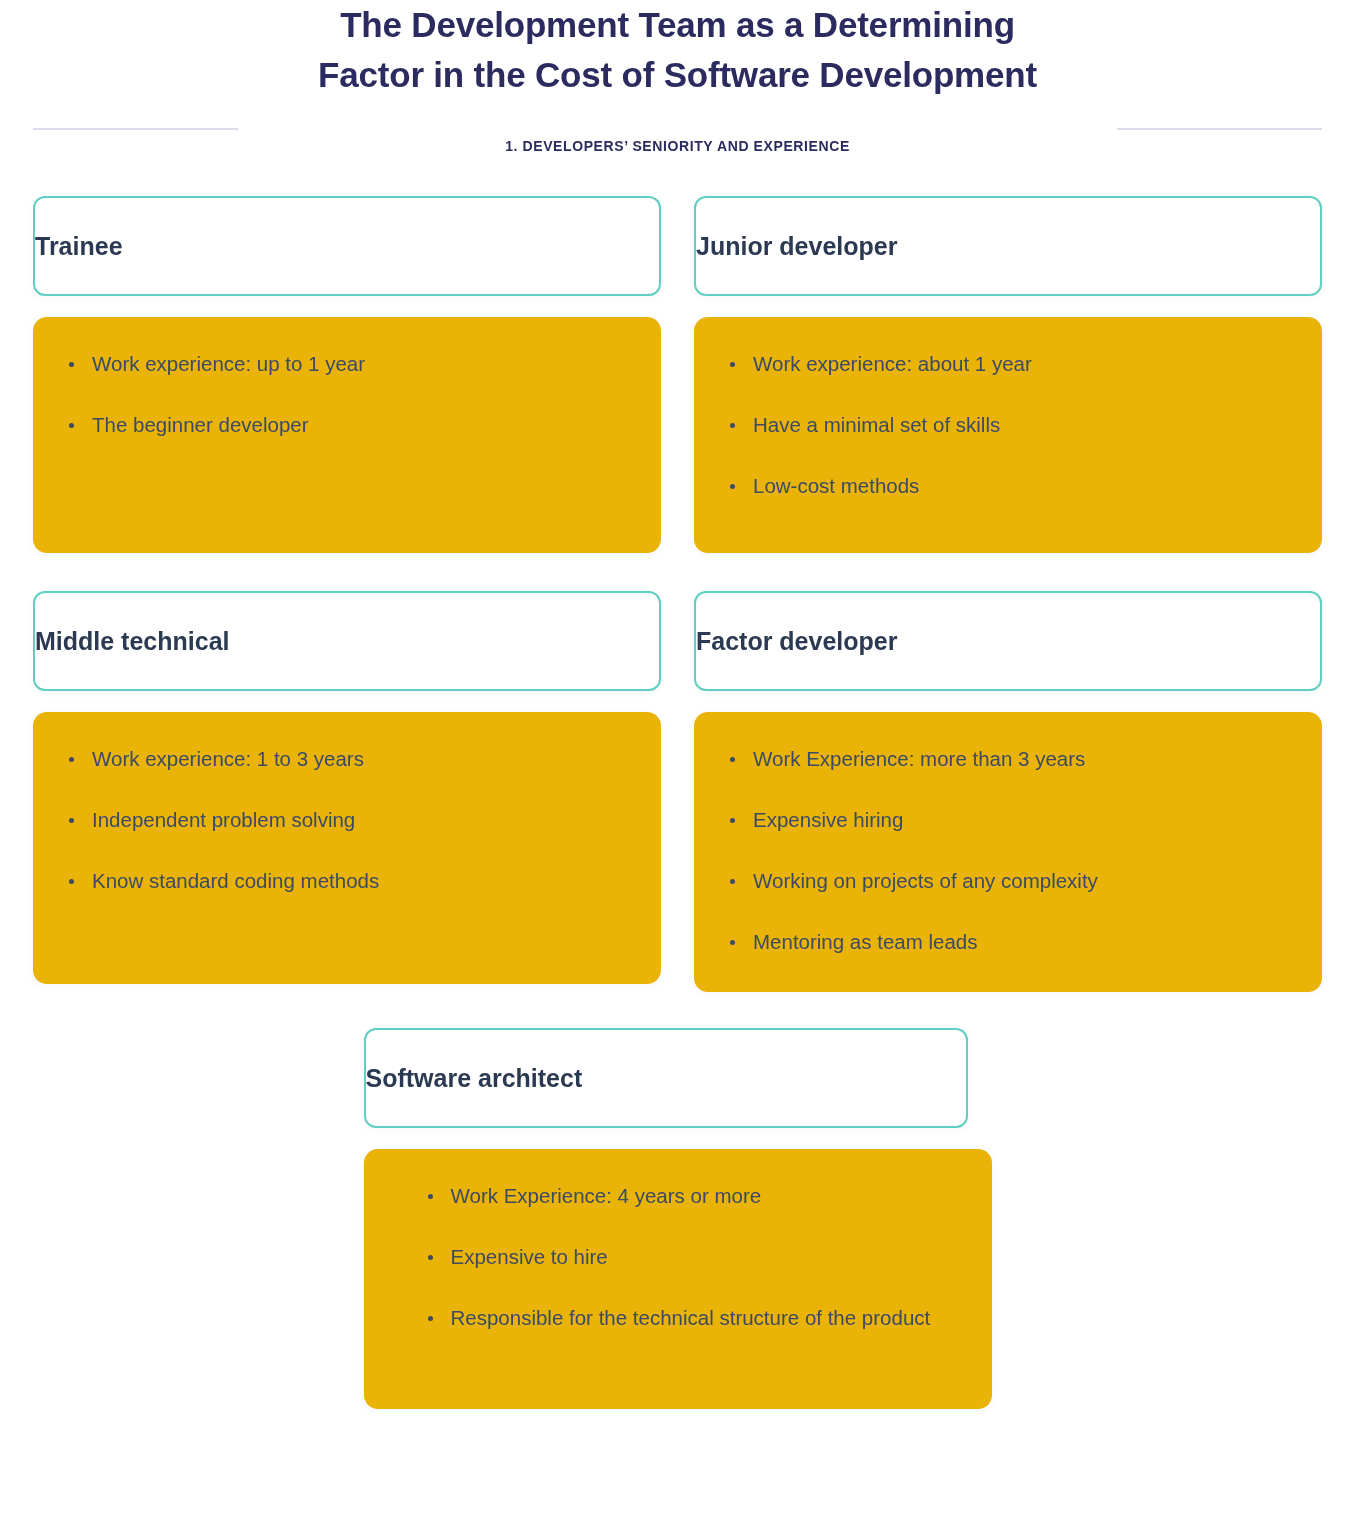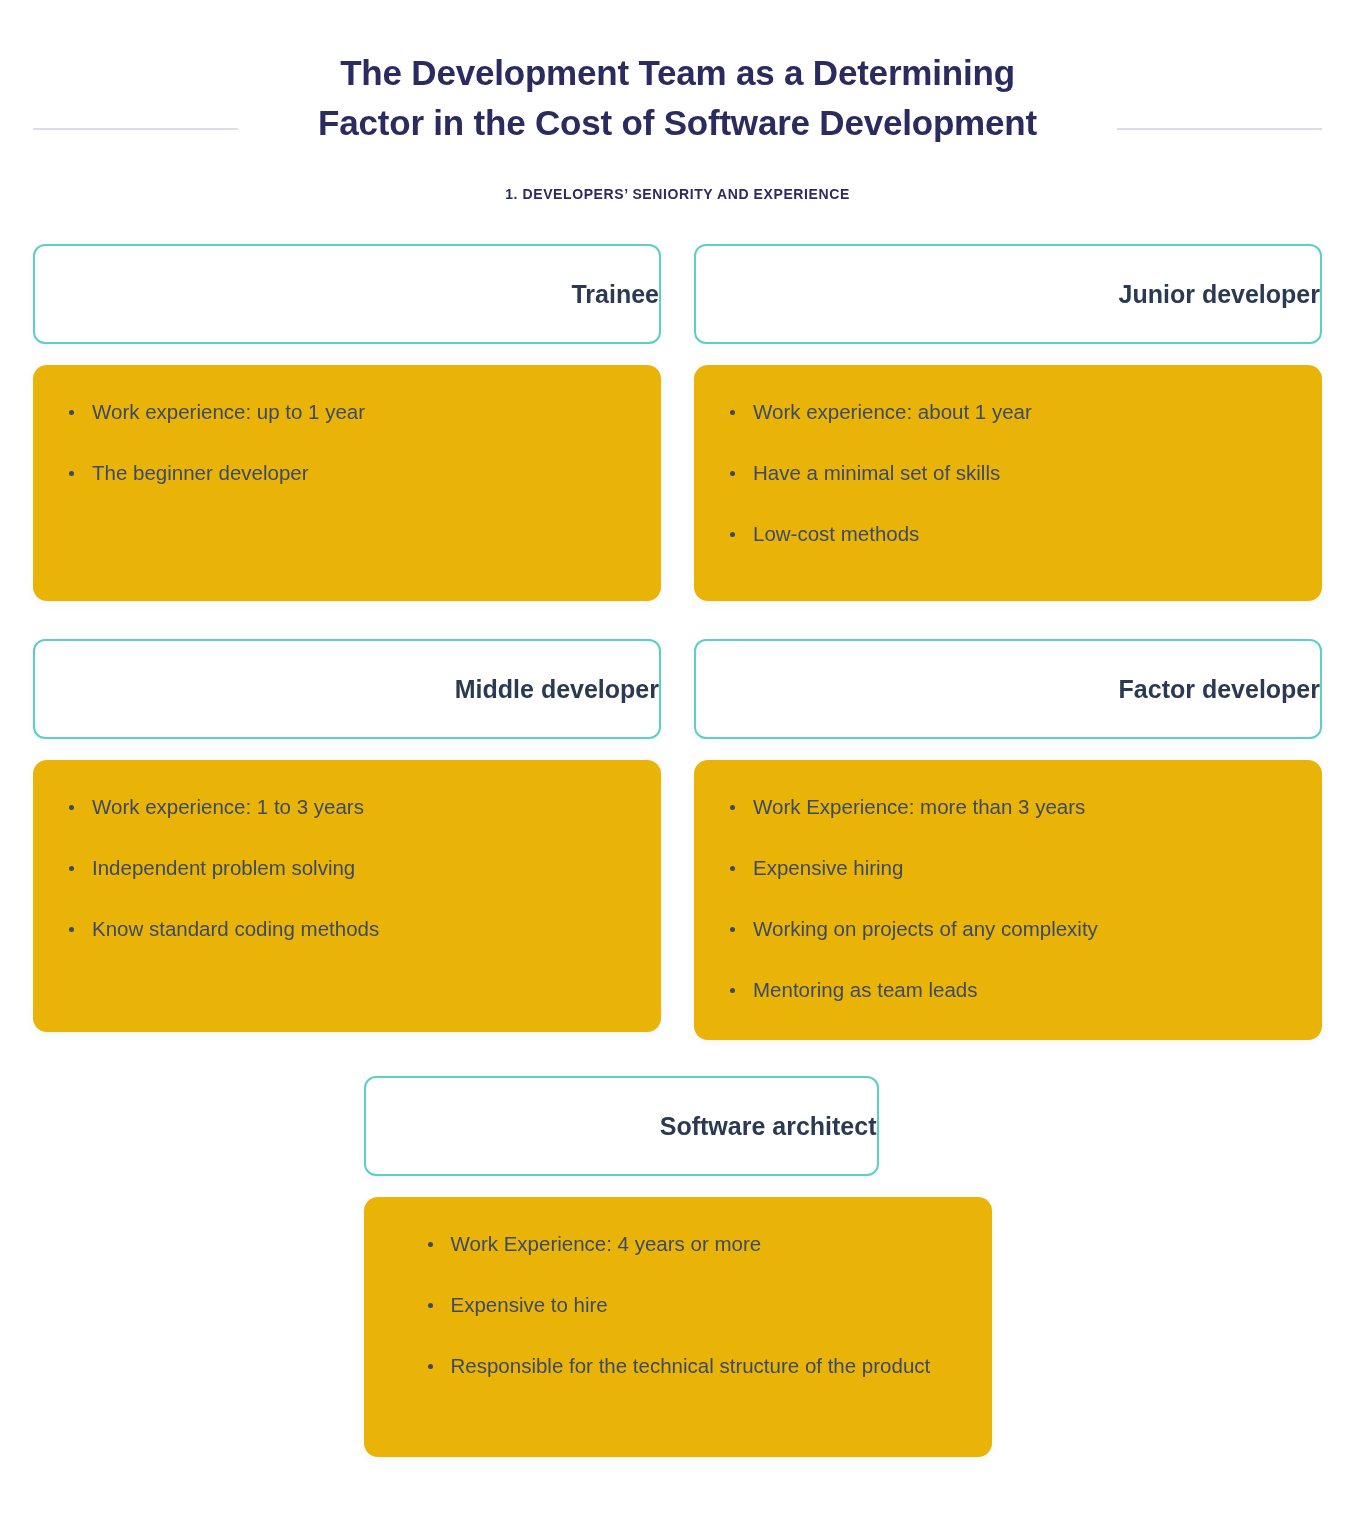--- a/index.html
+++ b/index.html
@@ -18,21 +18,20 @@
     position: relative;
     width: 1355px;
     min-height: 1536px;
     box-sizing: border-box;
     padding: 0 33px;
   }
 
   
   .header {
     position: relative;
-    padding-top: 48px;
   }
   .title {
     font-size: 35px;
     line-height: 50px;
     font-weight: bold;
     color: #2b2b5f;
     text-align: center;
     letter-spacing: -0.2px;
     max-width: 760px;
     margin: 0 auto;
@@ -70,21 +69,21 @@
   }
 
   .card-head {
     box-sizing: border-box;
     border: 2px solid #5ecfc2;
     border-radius: 12px;
     background: #ffffff;
     height: 100px;
     display: flex;
     align-items: center;
-    justify-content: flex-end;
+    justify-content: flex-start;
     box-shadow: 0 2px 6px rgba(90, 110, 140, 0.06);
   }
   .card-head-title {
     font-size: 25px;
     font-weight: bold;
     color: #2b3a52;
     text-align: center;
   }
 
   .card-body {
@@ -126,21 +125,21 @@
 
   .row-gap { height: 38px; width: 100%; }
   .bottom-wrap {
     width: 100%;
     display: flex;
     justify-content: center;
     margin-top: 36px;
     padding-bottom: 40px;
   }
   .bottom-inner { width: 628px; }
-  .bottom-inner .card-head { width: 515px; padding-left: 8px; }
+  .bottom-inner .card-head { width: 604px; }
 </style>
 </head>
 <body>
 
 <div class="page">
 
   <div class="header">
     <div class="rule left"></div>
     <div class="rule right"></div>
     <h1 class="title">The Development Team as a Determining Factor in the Cost of Software Development</h1>
@@ -171,21 +170,21 @@
           <li>Have a minimal set of skills</li>
           <li>Low-cost methods</li>
         </ul>
       </div>
     </div>
 
     <div class="row-gap"></div>
 
     <div class="col">
       <div class="card-head">
-        <div class="card-head-title">Middle developer</div>
+        <div class="card-head-title">Middle technical</div>
       </div>
       <div class="card-body h-tall2">
         <ul class="bullets">
           <li>Work experience: 1 to 3 years</li>
           <li>Independent problem solving</li>
           <li>Know standard coding methods</li>
         </ul>
       </div>
     </div>
 

